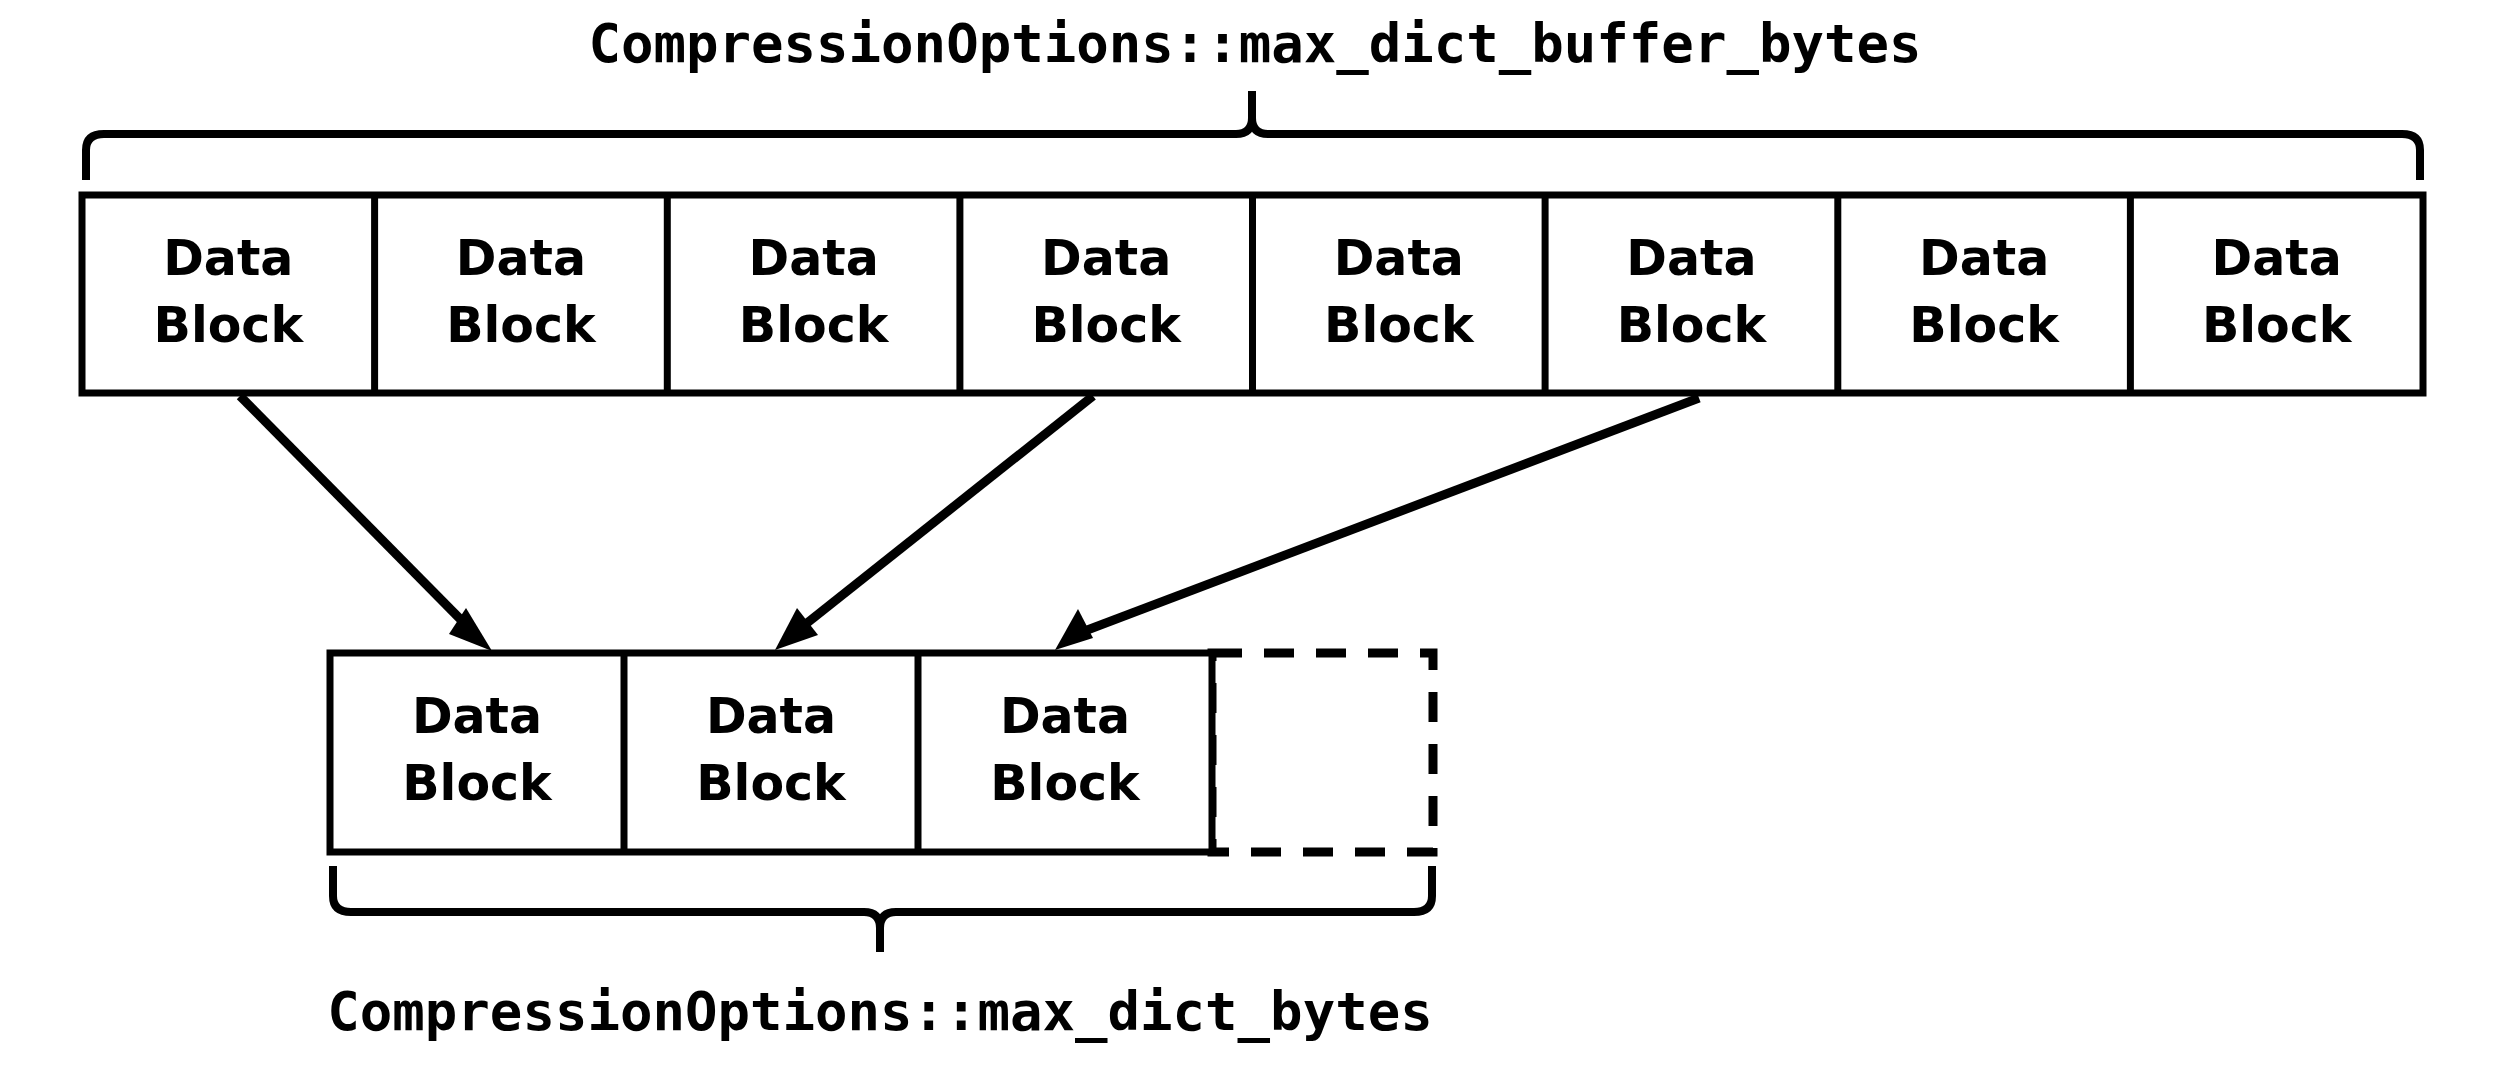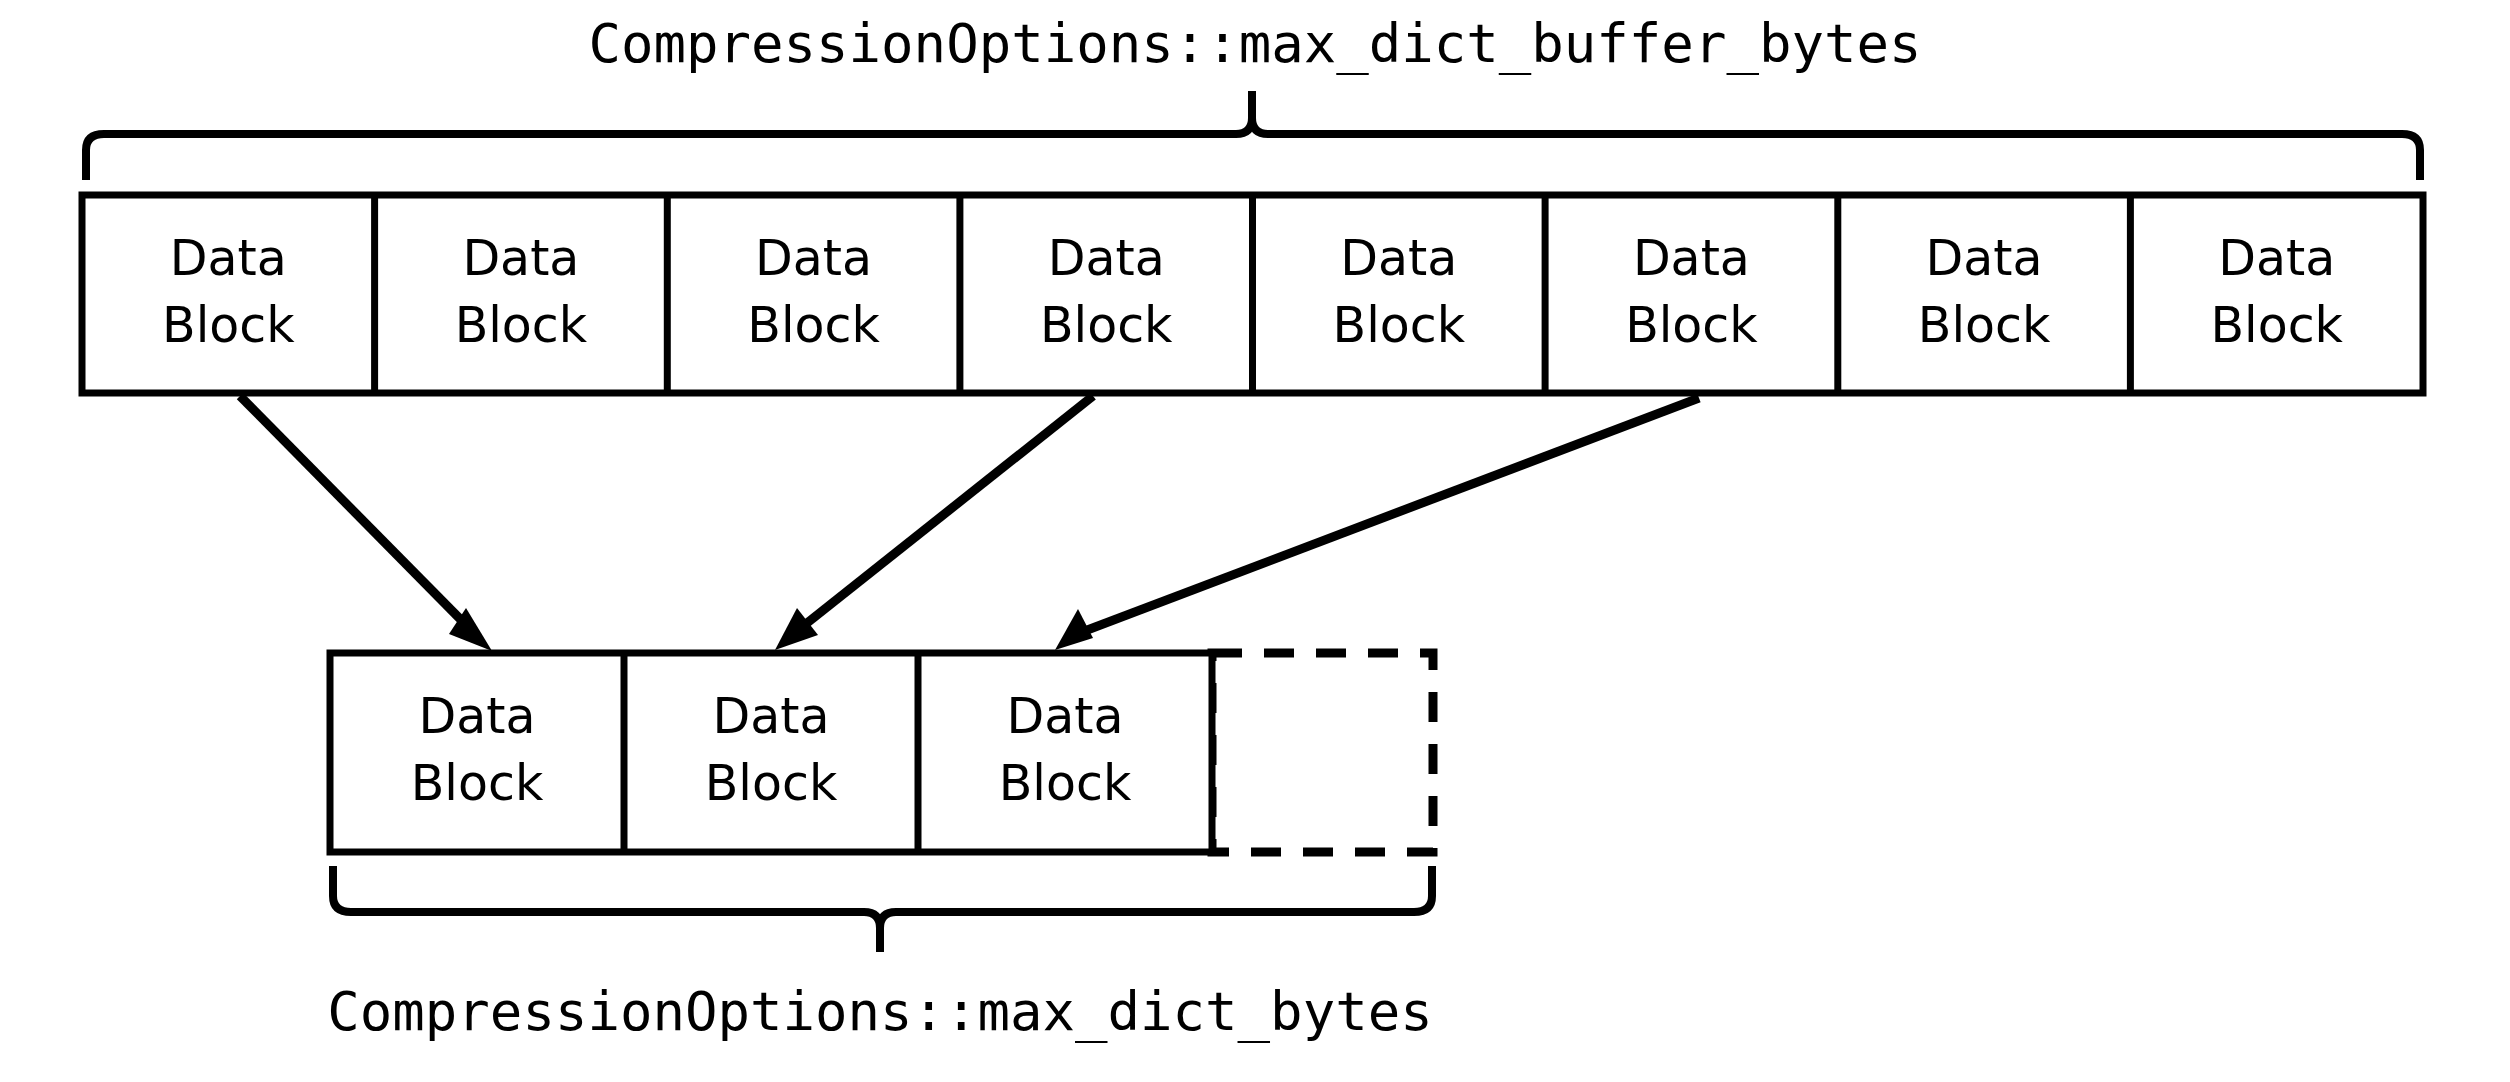--- a/index.html
+++ b/index.html
@@ -10,20 +10,21 @@
   }
   body {
     font-family: "DejaVu Sans", "Liberation Sans", sans-serif;
   }
   #canvas {
     position: relative;
     width: 2510px;
     height: 1082px;
     background: #ffffff;
     overflow: hidden;
+    font-weight: bold;
   }
   #diagram-svg {
     position: absolute;
     left: 0;
     top: 0;
     width: 2510px;
     height: 1082px;
   }
   .mono-label {
     font-family: "DejaVu Sans Mono", "Liberation Mono", monospace;

